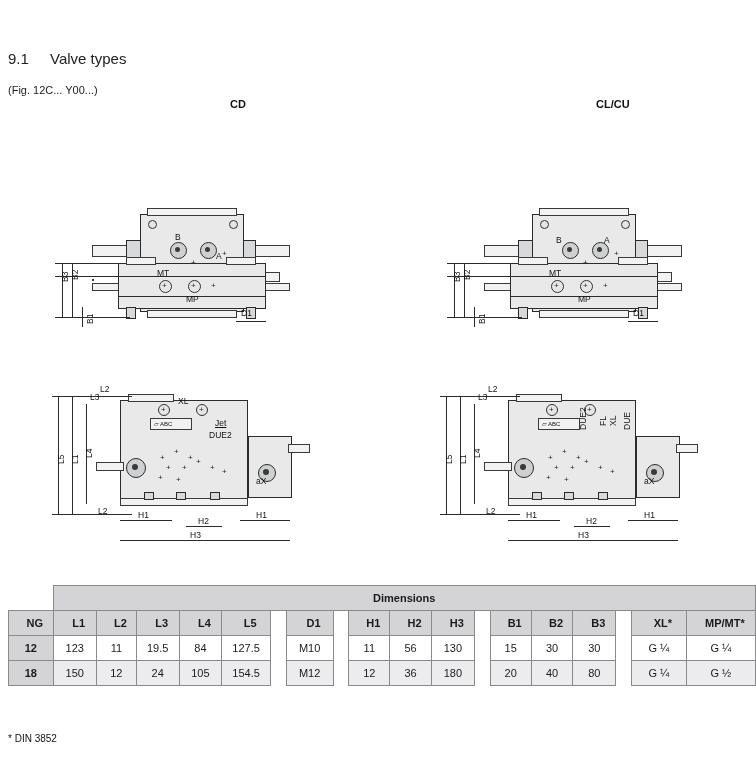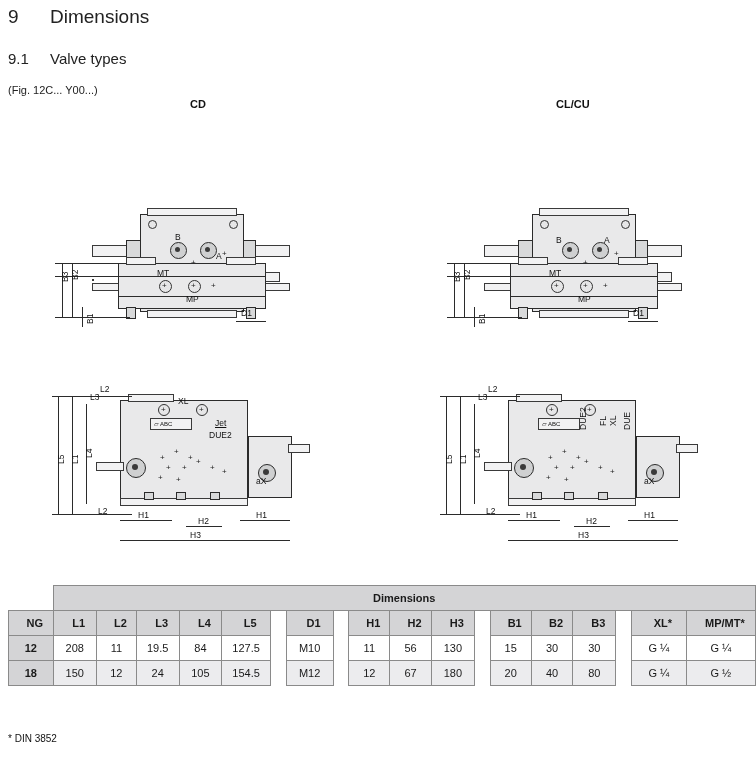--- a/index.html
+++ b/index.html
@@ -15,21 +15,21 @@
 
   
   .h1{position:absolute;left:8px;top:6px;font-size:19px;color:#222;}
   .h1 .num{display:inline-block;width:42px;}
   .h2{position:absolute;left:8px;top:50px;font-size:15px;color:#222;}
   .h2 .num{display:inline-block;width:42px;}
   .figref{position:absolute;left:8px;top:84px;font-size:11px;color:#222;}
 
   
   .drawings{position:absolute;left:0;top:96px;width:756px;height:470px;}
-  .coltitle{position:absolute;font-size:11px;font-weight:bold;color:#111;}
+  .coltitle{position:absolute;font-size:11px;font-weight:bold;color:#111;margin-left:40px;}
 
   
   .blk{position:absolute;box-sizing:border-box;}
   .body-main{background:#e9e9ea;border:1.2px solid #2b2b2b;}
   .body-light{background:#f2f2f3;border:1px solid #3a3a3a;}
   .body-dark{background:#d8d9da;border:1px solid #2b2b2b;}
   .line-h{position:absolute;height:0;border-top:1px solid #2b2b2b;}
   .line-v{position:absolute;width:0;border-left:1px solid #2b2b2b;}
   .lbl{position:absolute;font-size:8.5px;color:#111;white-space:nowrap;}
   .vlbl{position:absolute;font-size:8.5px;color:#111;white-space:nowrap;
@@ -47,23 +47,20 @@
   .tbl .rowshade{background:#ececee;}
   .tbl .blank{border:none;background:#ffffff;}
   .tbl .ngcell{background:#d4d4d6;font-weight:bold;}
   .footnote{position:absolute;left:8px;top:733px;font-size:10px;color:#111;}
 </style>
 </head>
 <body>
 
 <div class="page">
 
-  <div class="h1">
-    <span class="num">9</span><span>Dimensions</span>
-  </div>
   <div class="h2">
     <span class="num">9.1</span><span>Valve types</span>
   </div>
   <div class="figref">(Fig. 12C... Y00...)</div>
 
   <div class="drawings">
 
     <div class="coltitle" style="left:190px;top:2px;">CD</div>
     <div class="coltitle" style="left:556px;top:2px;">CL/CU</div>
 
@@ -340,21 +337,21 @@
           <td class="blank" style="width: 14px;"></td>
           <td class="hdr2" style="width: 36px;">B1</td>
           <td class="hdr2" style="width: 36px;">B2</td>
           <td class="hdr2" style="width: 40px;">B3</td>
           <td class="blank" style="width: 14px;"></td>
           <td class="hdr2" style="width: 60px;">XL*</td>
           <td class="hdr2" style="width: 66px;">MP/MT*</td>
         </tr>
         <tr>
           <td class="ngcell">12</td>
-          <td>208</td>
+          <td>123</td>
           <td>11</td>
           <td>19.5</td>
           <td>84</td>
           <td>127.5</td>
           <td class="blank"></td>
           <td>M10</td>
           <td class="blank"></td>
           <td>11</td>
           <td>56</td>
           <td>130</td>
@@ -370,21 +367,21 @@
           <td class="ngcell">18</td>
           <td class="rowshade">150</td>
           <td class="rowshade">12</td>
           <td class="rowshade">24</td>
           <td class="rowshade">105</td>
           <td class="rowshade">154.5</td>
           <td class="blank"></td>
           <td class="rowshade">M12</td>
           <td class="blank"></td>
           <td class="rowshade">12</td>
-          <td class="rowshade">67</td>
+          <td class="rowshade">36</td>
           <td class="rowshade">180</td>
           <td class="blank"></td>
           <td class="rowshade">20</td>
           <td class="rowshade">40</td>
           <td class="rowshade">80</td>
           <td class="blank"></td>
           <td class="rowshade">G ¼</td>
           <td class="rowshade">G ½</td>
         </tr>
       </tbody>

